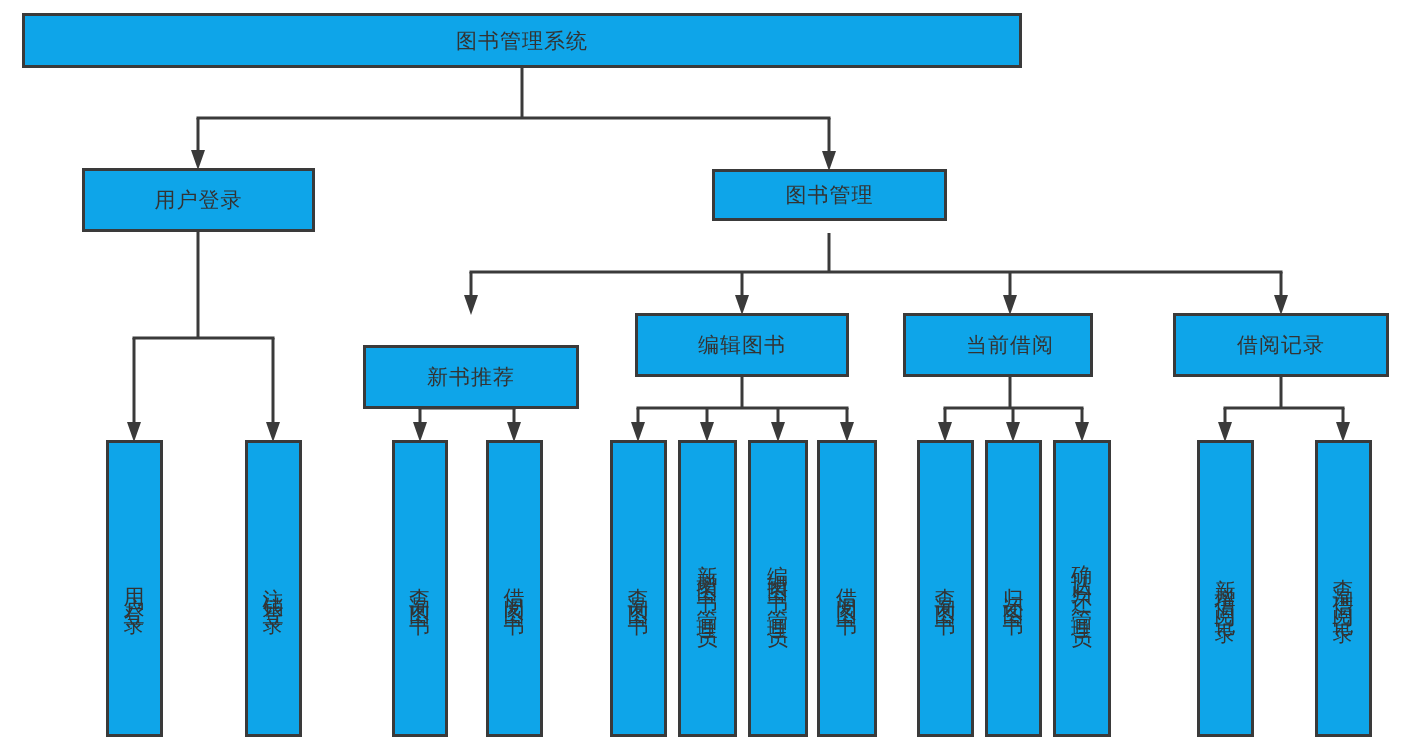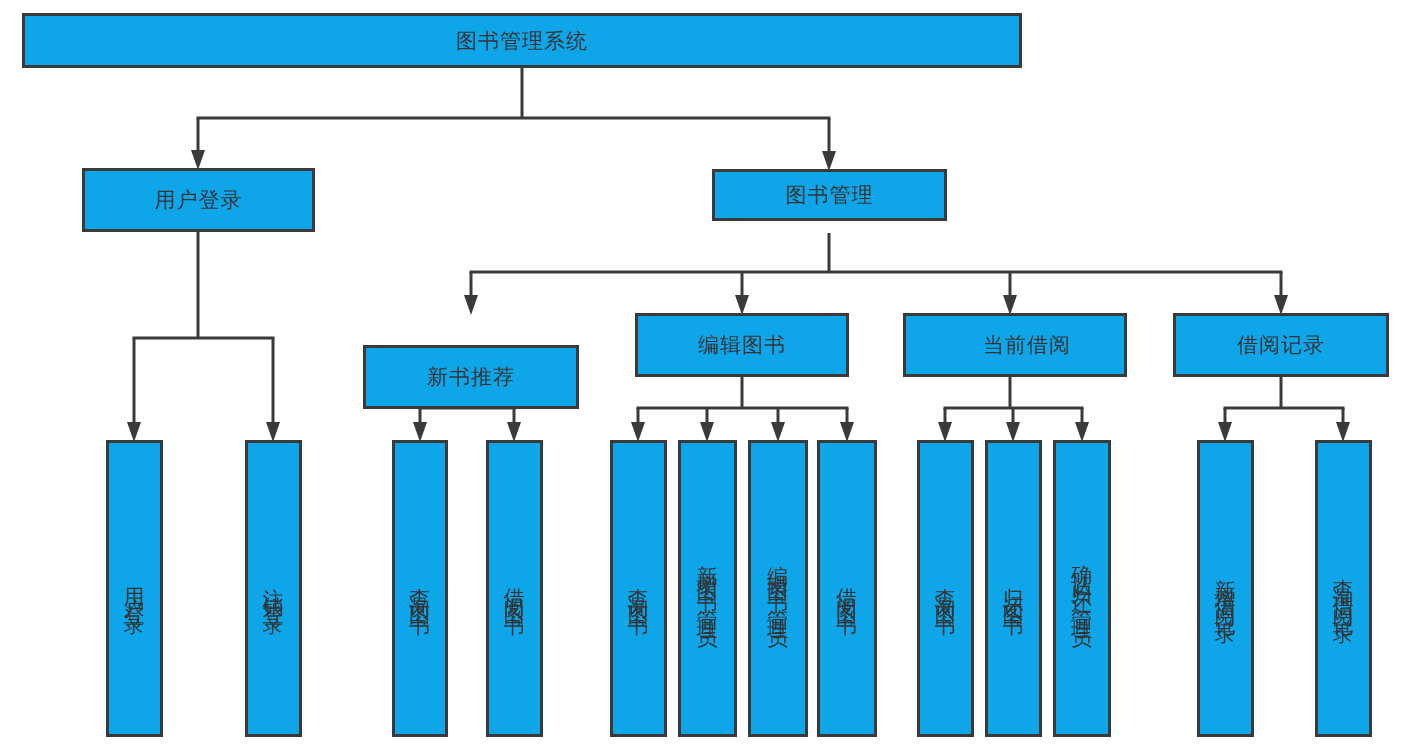--- a/index.html
+++ b/index.html
@@ -108,21 +108,21 @@
   <div class="node" style="left:712px;top:169px;width:235px;height:52px;">
     <span class="hlabel">图书管理</span>
   </div>
 
   <div class="node" style="left:363px;top:313px;width:216px;height:64px;margin-top:32px;">
     <span class="hlabel">新书推荐</span>
   </div>
   <div class="node" style="left:635px;top:313px;width:214px;height:64px;">
     <span class="hlabel">编辑图书</span>
   </div>
-  <div class="node" style="left:903px;top:313px;width:224px;height:64px;padding-left:24px;">
+  <div class="node" style="left:903px;top:313px;width:190px;height:64px;padding-left:24px;">
     <span class="hlabel">当前借阅</span>
   </div>
   <div class="node" style="left:1173px;top:313px;width:216px;height:64px;">
     <span class="hlabel">借阅记录</span>
   </div>
 
   <div class="node" style="left:106px;top:440px;width:57px;height:297px;">
     <span class="vlabel">用户登录</span>
   </div>
   <div class="node" style="left:245px;top:440px;width:57px;height:297px;">

